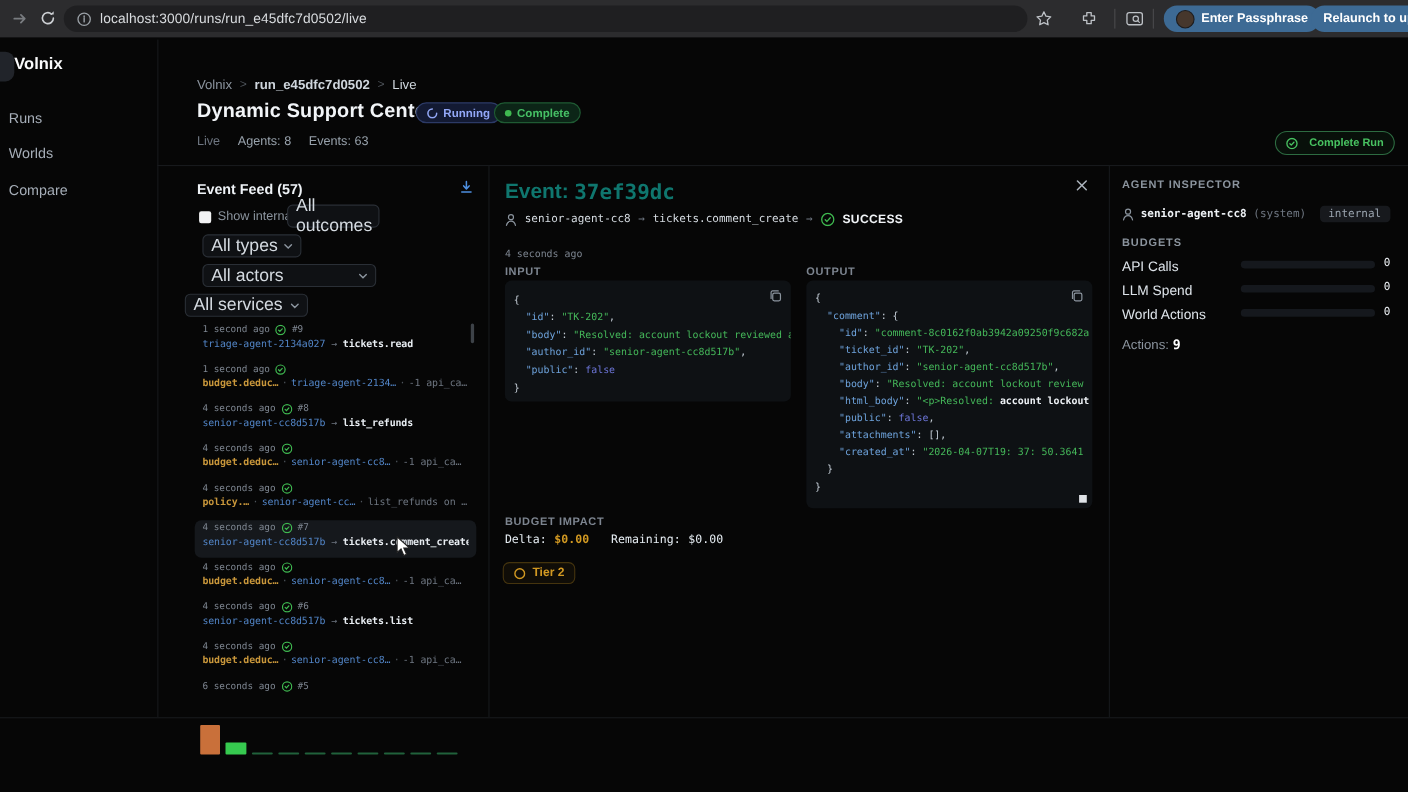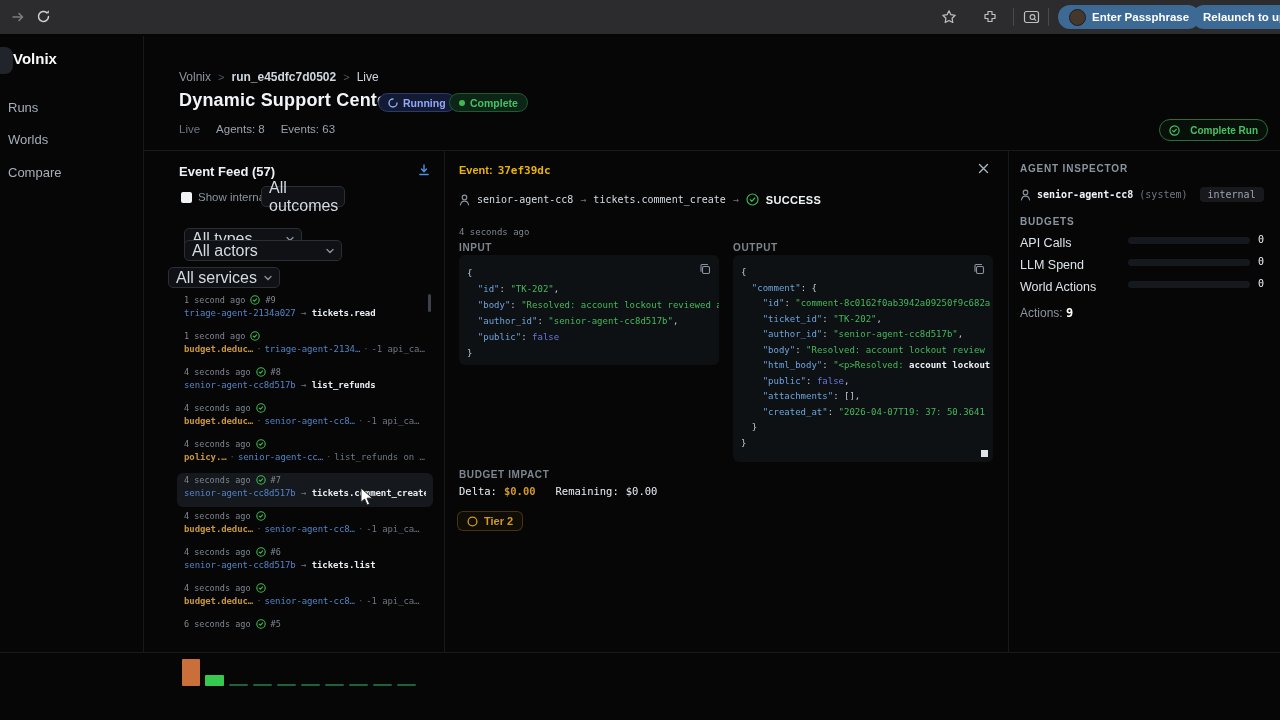--- a/index.html
+++ b/index.html
@@ -71,21 +71,21 @@
   .fi-main .svc { color:#c9973b; font-weight:700; }
   .fi-main .sep2 { color:#4e555c; margin:0 3px; }
   .fi-main .det { color:#6e7681; }
   .okico { color:#3fb950; flex:0 0 auto; }
   .scrollthumb { position:absolute; left:428px; top:294px; width:3px; height:18px; border-radius:2px; background:#3d4248; }
 
   .spark { position:absolute; left:182px; top:650px; height:36px; display:flex; align-items:flex-end; gap:5px; }
   .spark-bar { border-radius:1px; }
 
   
-  .evtitle { position:absolute; left:459px; top:164px; font-size:11px; color:#eab308; display:flex; gap:5px; }
+  .evtitle { position:absolute; left:459px; top:164px; font-size:19px; color:#0f766e; display:flex; gap:5px; }
   .evtitle .lab { font-weight:600; }
   .evtitle .id { font-weight:700; }
   .closebtn { position:absolute; left:977px; top:162px; color:#aab2bb; cursor:default; }
   .actorrow { position:absolute; left:459px; top:193px; display:flex; align-items:center; gap:7px; }
   .actorrow .aname, .actorrow .aact { font-family:"DejaVu Sans Mono",monospace; font-size:10px; color:#d5dbe1; }
   .actorrow .arr { font-family:"DejaVu Sans Mono",monospace; font-size:10px; color:#6e7681; }
   .actorrow .succ { font-size:11px; font-weight:700; color:#f0f3f6; letter-spacing:.3px; }
   .evtime { position:absolute; left:459px; top:227px; font-family:"DejaVu Sans Mono",monospace; font-size:9px; color:#7d8590; }
   .seclabel { position:absolute; font-size:10px; font-weight:600; letter-spacing:.6px; color:#7d8590; }
   .codebox { position:absolute; width:260px; background:#0e1114; border-radius:6px; padding:10px 0 10px 8px; overflow:hidden; }
@@ -129,20 +129,27 @@
 <div class="stage">
 
   <div class="browser">
     <svg class="abs" style="left:10px;top:9px" width="16" height="16" viewBox="0 0 16 16">
         <path d="M3 8h9M9 4.5 12.5 8 9 11.5" stroke="#797c80" stroke-width="1.6" fill="none" stroke-linecap="round" stroke-linejoin="round"></path>
       </svg>
     <svg class="abs" style="left:35px;top:8px" width="17" height="17" viewBox="0 0 17 17">
         <path d="M13.5 8.5a5 5 0 1 1-1.7-3.75" stroke="#cdd0d4" stroke-width="1.5" fill="none" stroke-linecap="round"></path>
         <path d="M13.8 2.2v3h-3z" fill="#cdd0d4"></path>
       </svg>
+    <div class="urlpill">
+      <svg width="13" height="13" viewBox="0 0 13 13">
+          <circle cx="6.5" cy="6.5" r="5.6" stroke="#9aa0a6" stroke-width="1.2" fill="none"></circle>
+          <path d="M6.5 5.7v3.2M6.5 3.6v1" stroke="#9aa0a6" stroke-width="1.3" stroke-linecap="round"></path>
+        </svg>
+      <span class="urltext">localhost:3000/runs/run_e45dfc7d0502/live</span>
+    </div>
     <svg class="abs" style="left:941px;top:9px" width="16" height="16" viewBox="0 0 16 16">
         <path d="M8 1.8l1.9 3.9 4.3.6-3.1 3 .7 4.2L8 11.5l-3.8 2 .7-4.2-3.1-3 4.3-.6z" stroke="#bdc1c6" stroke-width="1.2" fill="none" stroke-linejoin="round"></path>
       </svg>
     <svg class="abs" style="left:982px;top:9px" width="16" height="16" viewBox="0 0 16 16">
         <path d="M6 2.5h4v3h3v4h-3v3H6v-3H3v-4h3z" stroke="#bdc1c6" stroke-width="1.2" fill="none" stroke-linejoin="round"></path>
       </svg>
     <div class="vsep" style="left:1013px"></div>
     <svg class="abs" style="left:1023px;top:9px" width="17" height="16" viewBox="0 0 17 16">
         <rect x="1.5" y="2.5" width="14" height="11" rx="2" stroke="#bdc1c6" stroke-width="1.2" fill="none"></rect>
         <circle cx="9.5" cy="8" r="2.4" stroke="#bdc1c6" stroke-width="1.1" fill="none"></circle>
@@ -208,21 +215,21 @@
     </svg>
 
   <div class="checkbox"></div>
   <div class="chklabel">Show internal</div>
   <div class="select" style="left:261px;top:186px;width:84px">
     <span>All outcomes</span>
     <svg class="chev" width="8" height="6" viewBox="0 0 8 6">
         <path d="M1 1.5 4 4.5 7 1.5" stroke="currentColor" stroke-width="1.3" fill="none" stroke-linecap="round"></path>
       </svg>
   </div>
-  <div class="select" style="left:184px;top:228px;width:118px">
+  <div class="select" style="left:184px;top:213px;width:90px">
     <span>All types</span>
     <svg class="chev" width="8" height="6" viewBox="0 0 8 6">
         <path d="M1 1.5 4 4.5 7 1.5" stroke="currentColor" stroke-width="1.3" fill="none" stroke-linecap="round"></path>
       </svg>
   </div>
   <div class="select" style="left:184px;top:240px;width:158px">
     <span>All actors</span>
     <svg class="chev" width="8" height="6" viewBox="0 0 8 6">
         <path d="M1 1.5 4 4.5 7 1.5" stroke="currentColor" stroke-width="1.3" fill="none" stroke-linecap="round"></path>
       </svg>

